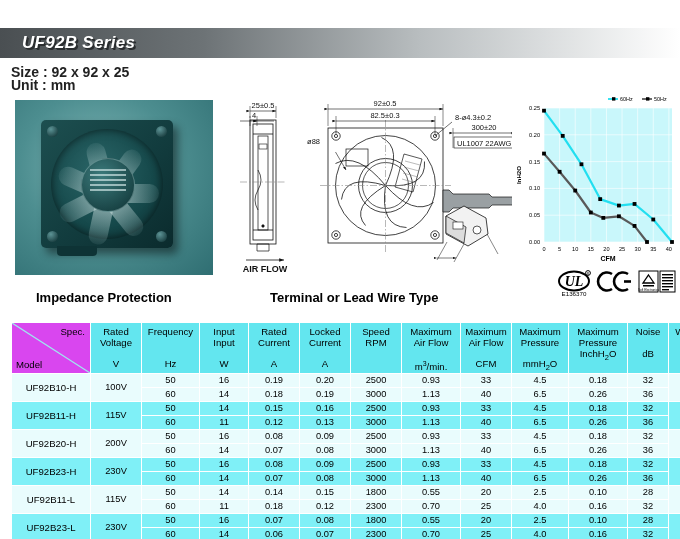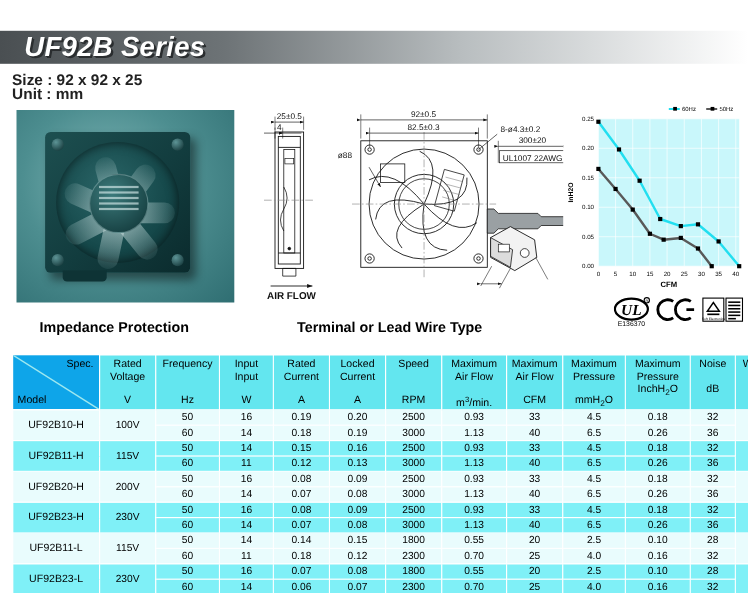--- a/index.html
+++ b/index.html
@@ -3,21 +3,21 @@
 <meta charset="utf-8">
 <style>
   html,body{margin:0;padding:0;background:#fff;}
   body{width:680px;height:539px;position:relative;overflow:hidden;
        font-family:"Liberation Sans",sans-serif;color:#000;}
 
   
   .banner{position:absolute;left:0;top:28px;width:680px;height:30px;
           background:linear-gradient(to right,#4a4f52 0%,#6d7376 30%,#b9bec0 62%,#ffffff 100%);}
   .banner-title{position:absolute;left:22px;top:28px;width:400px;height:30px;
-          font-size:25px;font-weight:bold;font-style:italic;color:#fff;
+          font-size:17px;font-weight:bold;font-style:italic;color:#fff;
           line-height:30px;letter-spacing:.3px;
           text-shadow:2px 2px 0 #2a2d2f, 1px 1px 0 #2a2d2f;}
 
   .meta{position:absolute;left:11px;top:66px;font-size:14px;line-height:13px;font-weight:bold;color:#222;}
 
   
   .photo{position:absolute;left:15px;top:100px;width:198px;height:175px;
          background:radial-gradient(ellipse at 42% 38%,#7fb6b6 0%,#4d8e90 48%,#2f6e72 100%);
          overflow:hidden;}
   .fan-body{position:absolute;left:26px;top:20px;width:132px;height:128px;
@@ -53,21 +53,21 @@
   .cap-term{left:270px;top:290px;}
 
   
   .certs{position:absolute;left:558px;top:269px;width:118px;height:30px;}
 
   
   .tbl{position:absolute;left:11px;top:322px;width:658px;border-collapse:collapse;
        font-size:9.3px;table-layout:fixed;}
   .tbl td,.tbl th{border:1px solid #ffffff;padding:0;text-align:center;
        font-weight:normal;color:#000;line-height:11px;}
-  .tbl thead td{background:#0ea5e9;height:46px;vertical-align:top;padding-top:3px;font-size:9.6px;}
+  .tbl thead td{background:#d946ef;height:46px;vertical-align:top;padding-top:3px;font-size:9.6px;}
   .tbl thead td.hc{background:#63e6ef;}
   .corner{position:relative;background:#63e6ef;}
   .corner .spec{position:absolute;right:5px;top:3px;font-size:9.6px;}
   .corner .model{position:absolute;left:4px;bottom:3px;font-size:9.6px;}
   .corner .diag{position:absolute;left:0;top:0;width:100%;height:100%;}
   .rowA td{background:#e9fcfd;}
   .rowB td{background:#7ff0f7;}
   .tbl tbody td{height:13px;}
   .mdl{text-align:left;padding-left:5px;font-size:9.6px;}
   .sub{font-size:7.5px;vertical-align:sub;}
@@ -349,21 +349,21 @@
         <div>Current</div>
         <div style="margin-top:10px">A</div>
       </td>
       <td class="hc" style="width:50px">
         <div>Locked</div>
         <div>Current</div>
         <div style="margin-top:10px">A</div>
       </td>
       <td class="hc" style="width:50px">
         <div>Speed</div>
-        <div style="margin-top:21px">RPM</div>
+        <div style="">RPM</div>
       </td>
       <td class="hc" style="width:58px">
         <div>Maximum</div>
         <div>Air Flow</div>
         <div style="margin-top:10px">m<span class="sup">3</span>/min.</div>
       </td>
       <td class="hc" style="width:50px">
         <div>Maximum</div>
         <div>Air Flow</div>
         <div style="margin-top:10px">CFM</div>

